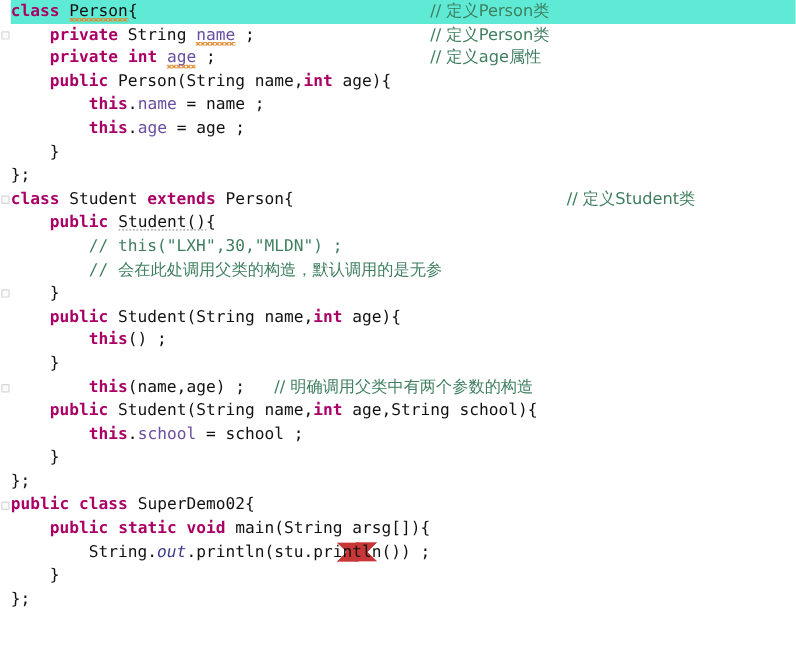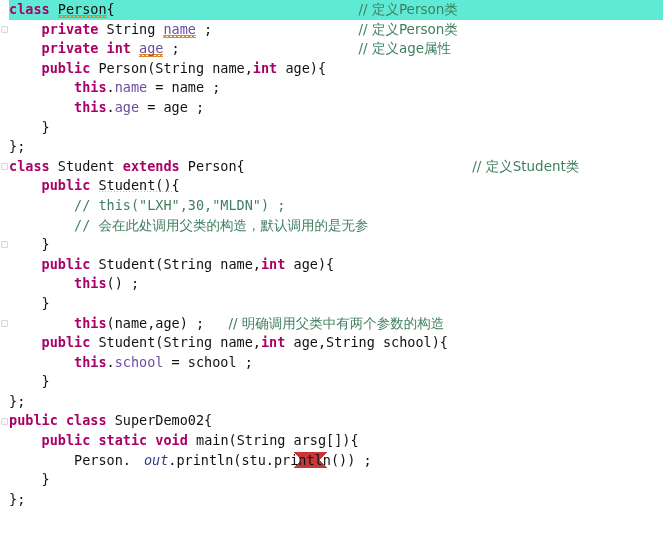--- a/index.html
+++ b/index.html
@@ -61,21 +61,21 @@
     background: #5eead4;
   }
 
   
   .kw    { color: #aa0066; font-weight: bold; }
   .typ   { color: #111111; }
   .fld   { color: #6a4ea0; }
   .str   { color: #7a2fbf; }
   .cmt   { color: #3f7f5f; }
   .cmt-cjk { color: #3f7f5f; font-family: "DejaVu Sans", sans-serif; }
-  .stat  { color: #3a3a8c; font-style: italic; margin-left: 13px; }
+  .stat  { color: #3a3a8c; font-style: italic; }
   .plain { color: #111111; }
 
   
   .squig {
     position: relative;
     text-decoration: none;
     background-repeat: repeat-x;
     background-position: 0 100%;
     background-size: 4px 3px;
     background-image:
@@ -123,17 +123,17 @@
       <div class="line"><span class="plain">    </span><span class="kw">public</span><span class="plain"> Student(String name,</span><span class="kw">int</span><span class="plain"> age){</span></div>
       <div class="line"><span class="plain">        </span><span class="kw">this</span><span class="plain">() ;</span></div>
       <div class="line"><span class="plain">    }</span></div>
       <div class="line"><span class="plain">        </span><span class="kw">this</span><span class="plain">(name,age) ;</span><span class="plain">   </span><span class="cmt-cjk">// 明确调用父类中有两个参数的构造</span></div>
       <div class="line"><span class="plain">    </span><span class="kw">public</span><span class="plain"> Student(String name,</span><span class="kw">int</span><span class="plain"> age,String school){</span></div>
       <div class="line"><span class="plain">        </span><span class="kw">this</span><span class="plain">.</span><span class="fld">school</span><span class="plain"> = school ;</span></div>
       <div class="line"><span class="plain">    }</span></div>
       <div class="line"><span class="plain">};</span></div>
       <div class="line"><span class="kw">public</span><span class="plain"> </span><span class="kw">class</span><span class="plain"> SuperDemo02{</span></div>
       <div class="line"><span class="plain">    </span><span class="kw">public</span><span class="plain"> </span><span class="kw">static</span><span class="plain"> </span><span class="kw">void</span><span class="plain"> main(String arsg[]){</span></div>
-      <div class="line"><span class="plain">        Person.</span><span class="stat">out</span><span class="plain">.println(stu.</span><span class="plain squig-red">println()</span><span class="plain">) ;</span></div>
+      <div class="line"><span class="plain">        String.</span><span class="stat">out</span><span class="plain">.println(stu.</span><span class="plain squig-red">println()</span><span class="plain">) ;</span></div>
       <div class="line"><span class="plain">    }</span></div>
       <div class="line"><span class="plain">};</span></div>
     </div>
 </div>
 
 </body></html>

